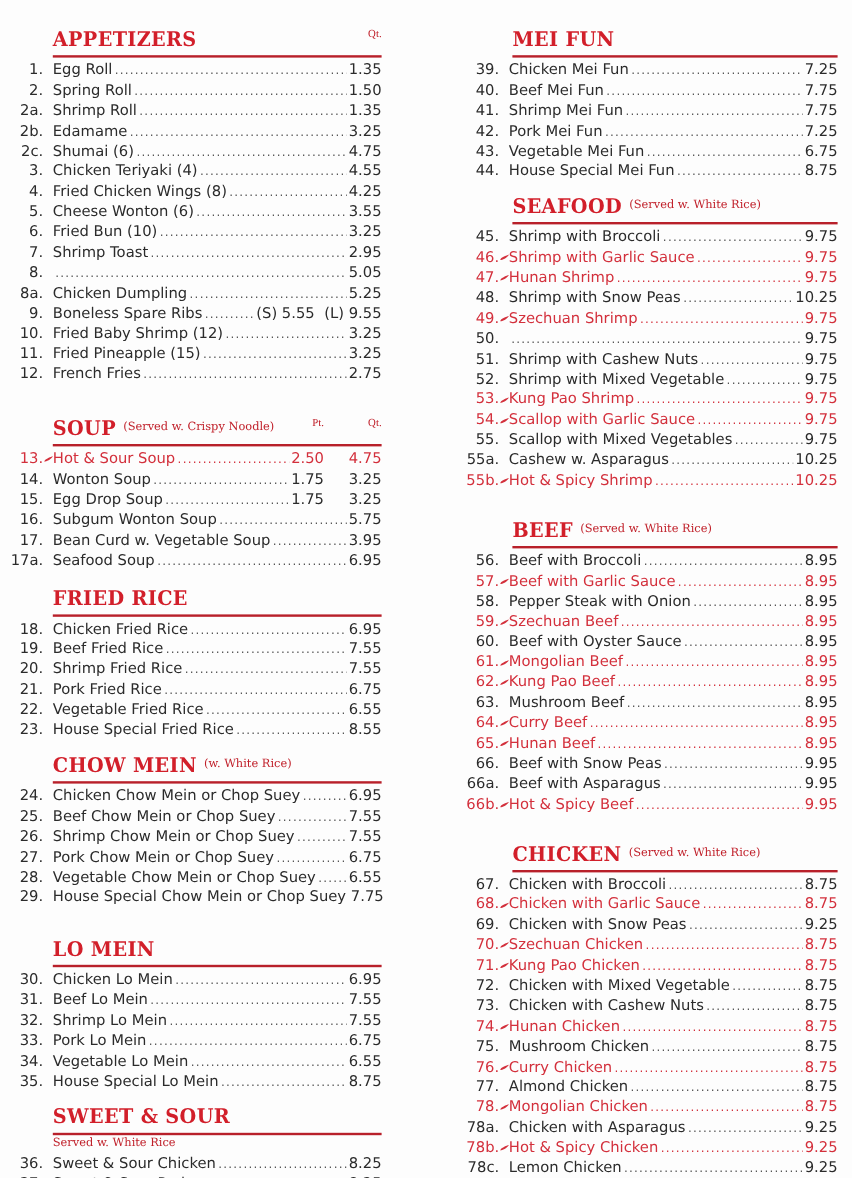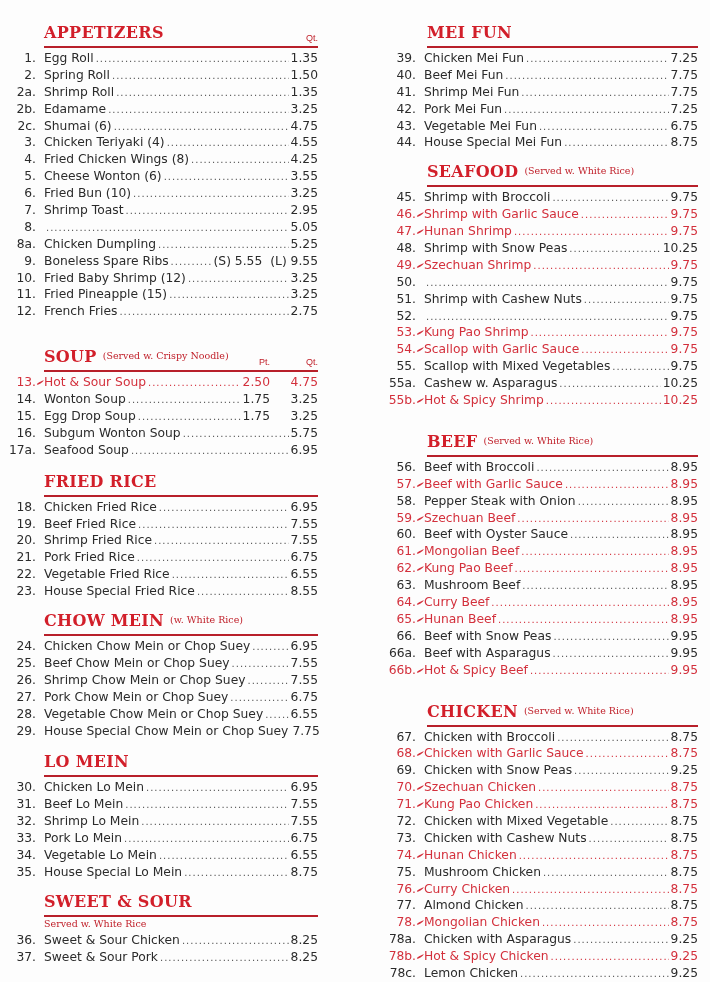--- a/index.html
+++ b/index.html
@@ -15,21 +15,21 @@
     position:relative; height:22px; margin-left:44px; border-bottom:2px solid #b8202a;
     display:flex; align-items:flex-start; white-space:nowrap;
   }
   .right .sec-head { margin-left:47px; }
   .sec-title {
     font-family:"DejaVu Serif", serif; font-weight:900; font-size:16px; color:#d21f2a;
     letter-spacing:0.3px; line-height:18px; transform:scaleY(1.05);
   }
   .sec-note { font-family:"DejaVu Serif", serif; font-size:9.5px; color:#c0202a; margin-left:6px; line-height:16px; }
   .sec-sub { margin-left:44px; font-family:"DejaVu Serif", serif; font-size:9.5px; color:#c0202a; height:13px; line-height:13px; }
-  .colhdr { position:absolute; bottom:3px; font-family:Liberation Sans, sans-serif; font-size:9px; color:#c0202a; }
+  .colhdr { position:absolute; bottom:13px; font-family:Liberation Serif, serif; font-size:9px; color:#c0202a; }
   .items { list-style:none; margin:2px 0 0 0; padding:0; }
   .item { display:flex; align-items:baseline; height:16.9px; font-size:12.3px; line-height:16.9px; }
   .num { width:36px; text-align:right; flex:none; }
   .chili { width:8px; flex:none; display:inline-block; }
   .chili svg { width:9px; height:7px; vertical-align:middle; }
   .name { flex:none; margin-left:0; }
   .dots { flex:1; overflow:hidden; white-space:nowrap; font-size:10px; letter-spacing:1px; color:#555; margin:0 2px; }
   .dots::before { content:"................................................................................................................"; }
   .price { flex:none; text-align:right; }
   .p2 { width:48px; flex:none; text-align:right; }
@@ -195,20 +195,27 @@
           <span class="p2">3.25</span>
         </li>
         <li class="item">
           <span class="num">16.</span>
           <span class="chili"></span>
           <span class="name">Subgum Wonton Soup</span>
           <span class="dots"></span>
           <span class="price">5.75</span>
         </li>
         <li class="item">
+          <span class="num">17.</span>
+          <span class="chili"></span>
+          <span class="name">Bean Curd w. Vegetable Soup</span>
+          <span class="dots"></span>
+          <span class="price">3.95</span>
+        </li>
+        <li class="item">
           <span class="num">17a.</span>
           <span class="chili"></span>
           <span class="name">Seafood Soup</span>
           <span class="dots"></span>
           <span class="price">6.95</span>
         </li>
       </ul>
     </div>
     <div class="section" style="margin-top: 14px;">
       <div class="sec-head">
@@ -302,21 +309,21 @@
         </li>
         <li class="item">
           <span class="num">29.</span>
           <span class="chili"></span>
           <span class="name">House Special Chow Mein or Chop Suey</span>
           <span class="dots"></span>
           <span class="price">7.75</span>
         </li>
       </ul>
     </div>
-    <div class="section" style="margin-top: 14px;">
+    <div class="section" style="margin-top: 26px;">
       <div class="sec-head">
         <span class="sec-title">LO MEIN</span>
       </div>
       <ul class="items">
         <li class="item">
           <span class="num">30.</span>
           <span class="chili"></span>
           <span class="name">Chicken Lo Mein</span>
           <span class="dots"></span>
           <span class="price">6.95</span>
@@ -487,20 +494,21 @@
         <li class="item">
           <span class="num">51.</span>
           <span class="chili"></span>
           <span class="name">Shrimp with Cashew Nuts</span>
           <span class="dots"></span>
           <span class="price">9.75</span>
         </li>
         <li class="item">
           <span class="num">52.</span>
           <span class="chili"></span>
+          <span class="name">Shrimp with Mixed Vegetable</span>
           <span class="dots"></span>
           <span class="price">9.75</span>
         </li>
         <li class="item spicy">
           <span class="num">53.</span>
           <span class="chili"><svg viewBox="0 0 10 7">
               <path d="M1 6 C3 6 7 4 9 1 C8 1 6 2 4 3 C2 4 1 5 1 6Z" fill="#d3303c"></path>
             </svg></span>
           <span class="name">Kung Pao Shrimp</span>
           <span class="dots"></span>

